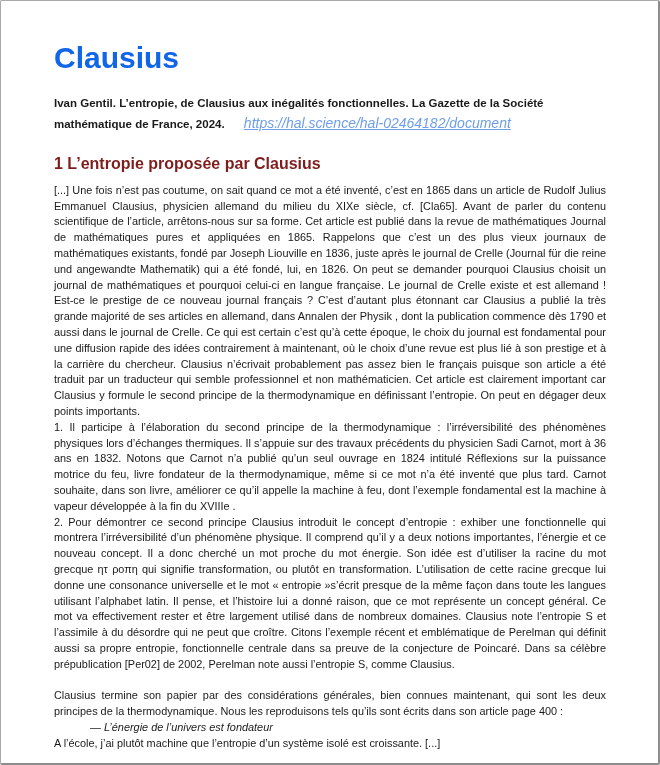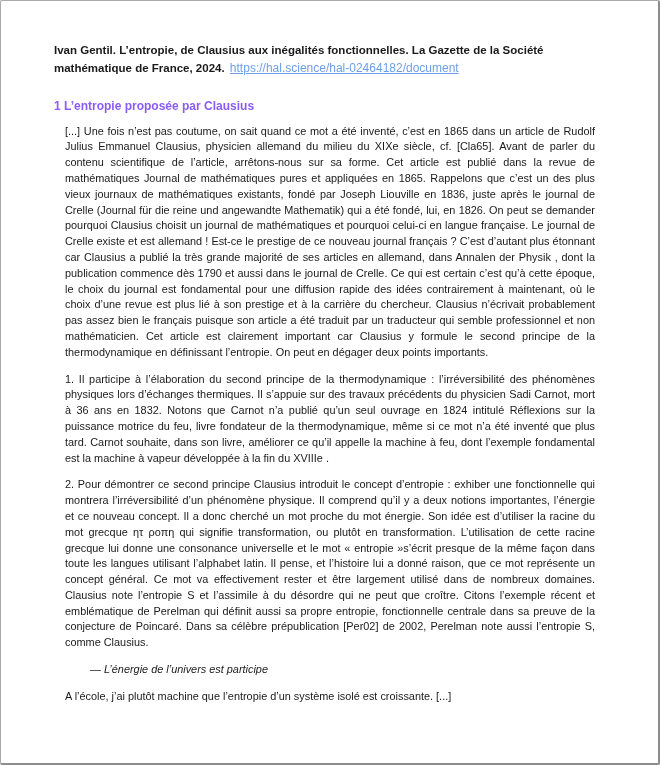--- a/index.html
+++ b/index.html
@@ -27,66 +27,69 @@
   }
   .citation {
     font-size: 11.5px;
     font-weight: bold;
     line-height: 1.6;
     margin: 0 0 20px 0;
     color: #1a1a1a;
   }
   .cite-link {
     font-weight: normal;
-    font-size: 12px;
+    font-size: 14px;
     color: #6e9ee8;
     text-decoration: underline;
-    margin-left: 2px;
+    margin-left: 16px;
     cursor: pointer;
+    font-style: italic;
   }
   .section-heading {
-    font-size: 12px;
+    font-size: 16px;
     font-weight: bold;
     margin: 0 0 10px 0;
-    color: #8b5cf6;
+    color: #7f1d1d;
   }
   .para {
     font-size: 10.9px;
     line-height: 15.8px;
     text-align: justify;
-    margin: 11px;
+    margin: 0;
     color: #1a1a1a;
   }
   .para.closing { margin-top: 15.8px; }
   .principle {
     font-size: 10.9px;
     line-height: 15.8px;
     font-style: italic;
     padding-left: 36px;
     color: #1a1a1a;
   }
 </style>
 </head>
 <body>
 
 <div class="page">
 
+  <h1 class="doc-title">Clausius</h1>
 
   <p class="citation">
     <span>Ivan Gentil. L’entropie, de Clausius aux inégalités fonctionnelles. La Gazette de la Société mathématique de France, 2024.</span>
     <a class="cite-link" href="#">https://hal.science/hal-02464182/document</a>
   </p>
 
   <h2 class="section-heading">1 L’entropie proposée par Clausius</h2>
 
   <div class="para">[...] Une fois n’est pas coutume, on sait quand ce mot a été inventé, c’est en 1865 dans un article de Rudolf Julius Emmanuel Clausius, physicien allemand du milieu du XIXe siècle, cf. [Cla65]. Avant de parler du contenu scientifique de l’article, arrêtons-nous sur sa forme. Cet article est publié dans la revue de mathématiques Journal de mathématiques pures et appliquées en 1865. Rappelons que c’est un des plus vieux journaux de mathématiques existants, fondé par Joseph Liouville en 1836, juste après le journal de Crelle (Journal für die reine und angewandte Mathematik) qui a été fondé, lui, en 1826. On peut se demander pourquoi Clausius choisit un journal de mathématiques et pourquoi celui-ci en langue française. Le journal de Crelle existe et est allemand ! Est-ce le prestige de ce nouveau journal français ? C’est d’autant plus étonnant car Clausius a publié la très grande majorité de ses articles en allemand, dans Annalen der Physik , dont la publication commence dès 1790 et aussi dans le journal de Crelle. Ce qui est certain c’est qu’à cette époque, le choix du journal est fondamental pour une diffusion rapide des idées contrairement à maintenant, où le choix d’une revue est plus lié à son prestige et à la carrière du chercheur. Clausius n’écrivait probablement pas assez bien le français puisque son article a été traduit par un traducteur qui semble professionnel et non mathématicien. Cet article est clairement important car Clausius y formule le second principe de la thermodynamique en définissant l’entropie. On peut en dégager deux points importants.</div>
 
   <div class="para">1. Il participe à l’élaboration du second principe de la thermodynamique : l’irréversibilité des phénomènes physiques lors d’échanges thermiques. Il s’appuie sur des travaux précédents du physicien Sadi Carnot, mort à 36 ans en 1832. Notons que Carnot n’a publié qu’un seul ouvrage en 1824 intitulé Réflexions sur la puissance motrice du feu, livre fondateur de la thermodynamique, même si ce mot n’a été inventé que plus tard. Carnot souhaite, dans son livre, améliorer ce qu’il appelle la machine à feu, dont l’exemple fondamental est la machine à vapeur développée à la fin du XVIIIe .</div>
 
   <div class="para">2. Pour démontrer ce second principe Clausius introduit le concept d’entropie : exhiber une fonctionnelle qui montrera l’irréversibilité d’un phénomène physique. Il comprend qu’il y a deux notions importantes, l’énergie et ce nouveau concept. Il a donc cherché un mot proche du mot énergie. Son idée est d’utiliser la racine du mot grecque ητ ροπη qui signifie transformation, ou plutôt en transformation. L’utilisation de cette racine grecque lui donne une consonance universelle et le mot « entropie »s’écrit presque de la même façon dans toute les langues utilisant l’alphabet latin. Il pense, et l’histoire lui a donné raison, que ce mot représente un concept général. Ce mot va effectivement rester et être largement utilisé dans de nombreux domaines. Clausius note l’entropie S et l’assimile à du désordre qui ne peut que croître. Citons l’exemple récent et emblématique de Perelman qui définit aussi sa propre entropie, fonctionnelle centrale dans sa preuve de la conjecture de Poincaré. Dans sa célèbre prépublication [Per02] de 2002, Perelman note aussi l’entropie S, comme Clausius.</div>
 
+  <div class="para closing">Clausius termine son papier par des considérations générales, bien connues maintenant, qui sont les deux principes de la thermodynamique. Nous les reproduisons tels qu’ils sont écrits dans son article page 400 :</div>
 
-  <div class="principle">— L’énergie de l’univers est participe</div>
+  <div class="principle">— L’énergie de l’univers est fondateur</div>
 
 
   <div class="para">A l’école, j’ai plutôt machine que l’entropie d’un système isolé est croissante. [...]</div>
 
 </div>
 
 </body></html>

